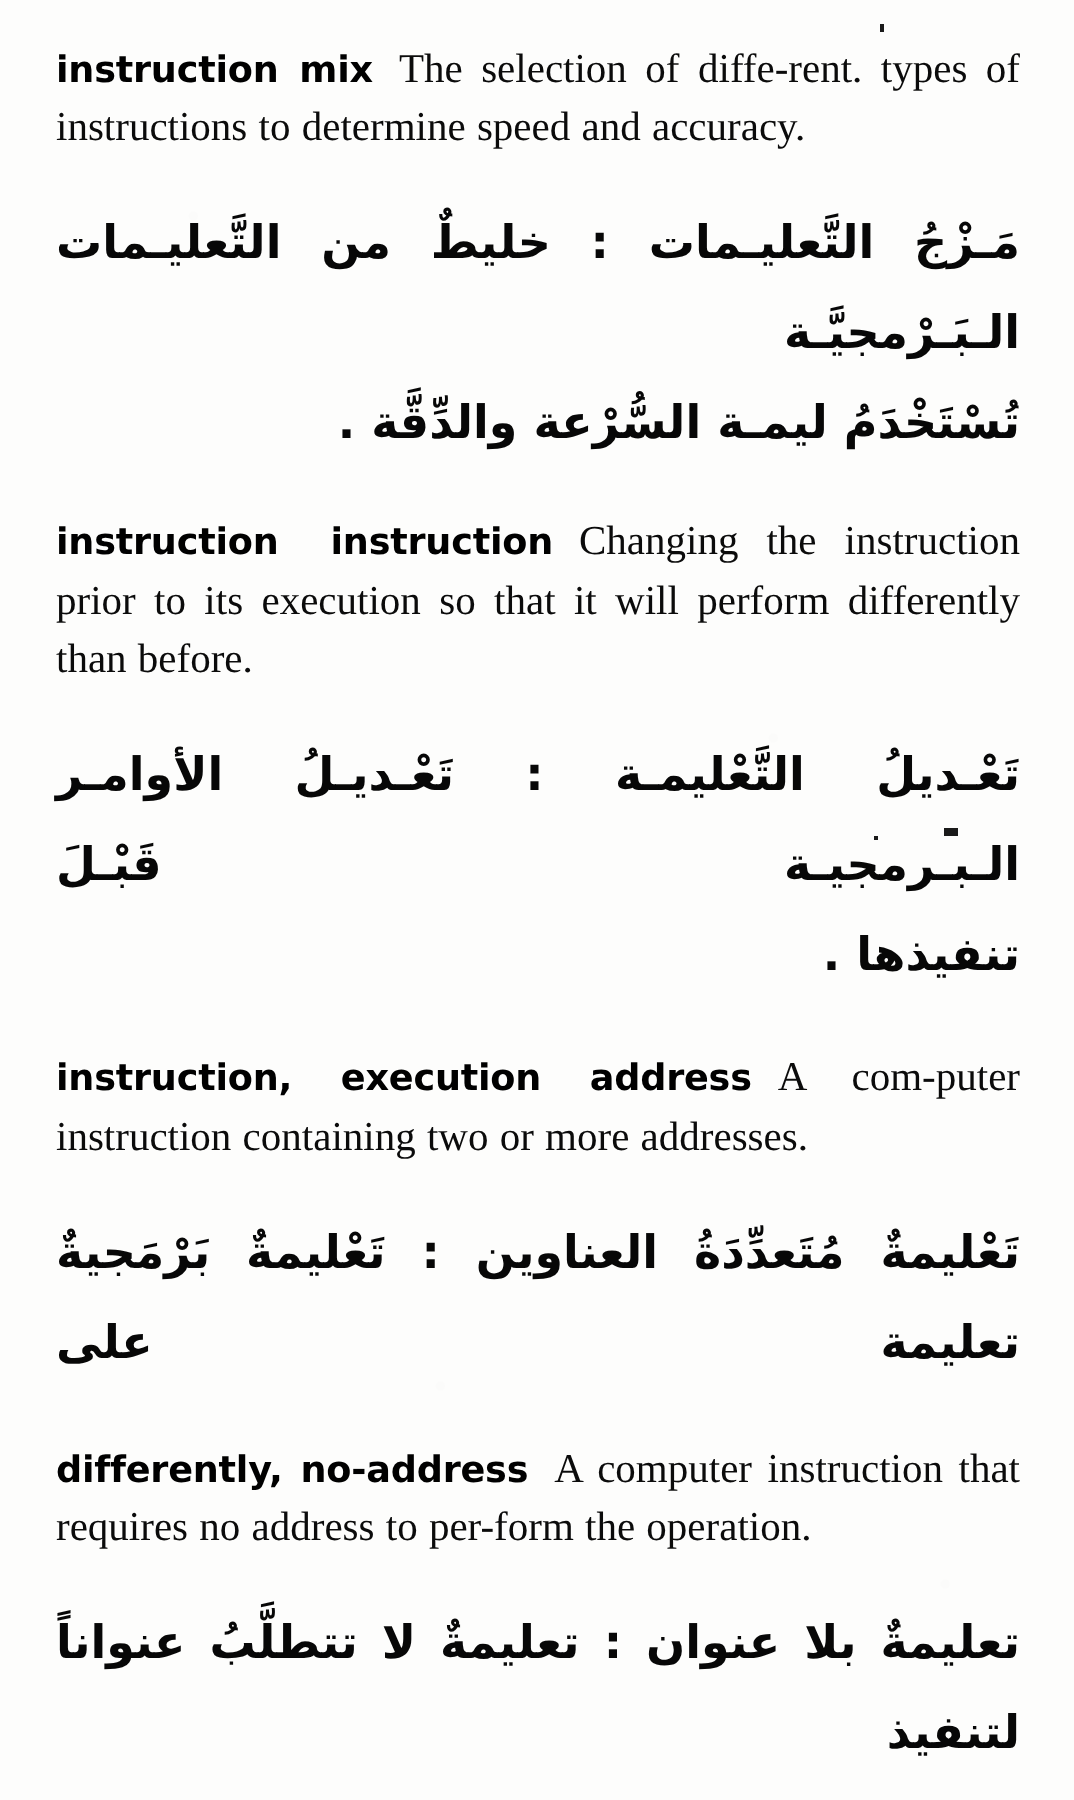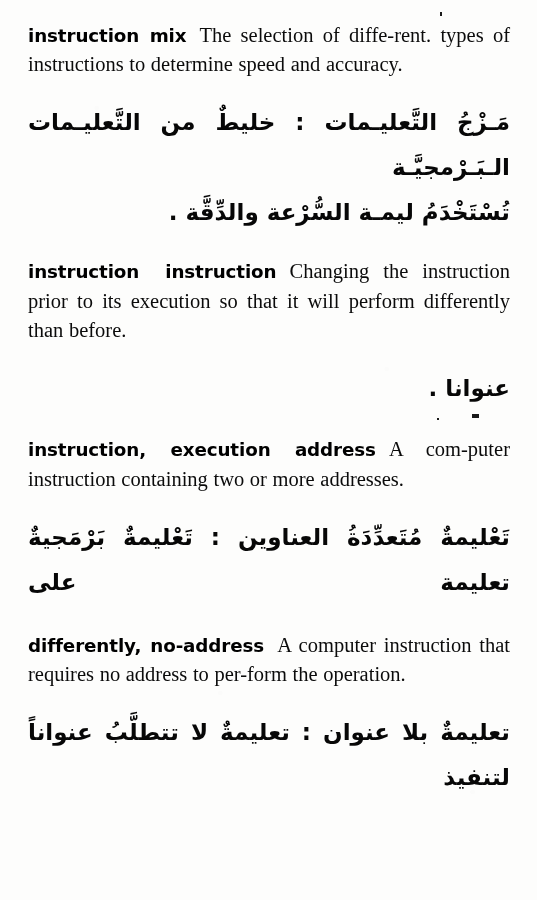--- a/index.html
+++ b/index.html
@@ -135,21 +135,22 @@
           <span>mix</span></span><span class="defn-gap"></span><span>The selection of diffe-rent. types of instructions to determine speed and accuracy.</span></p>
       <div class="entry-ar">
         <span class="ar-line first">مَـزْجُ التَّعليـمات : خليطٌ من التَّعليـمات الـبَـرْمجيَّـة</span>
         <span class="ar-line">تُسْتَخْدَمُ ليمـة السُّرْعة والدِّقَّة .</span>
       </div>
     </div>
 
     <div class="entry" id="entry-1">
       <p class="entry-en"><span class="headword"><span>instruction</span><span class="hw-gap"></span><span>instruction</span></span><span class="defn-gap"></span><span>Changing the instruction prior to its execution so that it will perform differently than before.</span></p>
       <div class="entry-ar">
-        <span class="ar-line">عنوانا .</span>
+        <span class="ar-line first">تَعْـديلُ التَّعْليمـة : تَعْـديـلُ الأوامـر الـبـرمجيـة قَبْـلَ</span>
+        <span class="ar-line">تنفيذها .</span>
       </div>
     </div>
 
     <div class="entry" id="entry-2">
       <p class="entry-en"><span class="headword"><span>instruction, execution address</span></span><span class="defn-gap"></span><span>A com-puter instruction containing two or more addresses.</span></p>
       <div class="entry-ar">
         <span class="ar-line first">تَعْليمةٌ مُتَعدِّدَةُ العناوين : تَعْليمةٌ بَرْمَجيةٌ تعليمة على</span>
       </div>
     </div>
 

